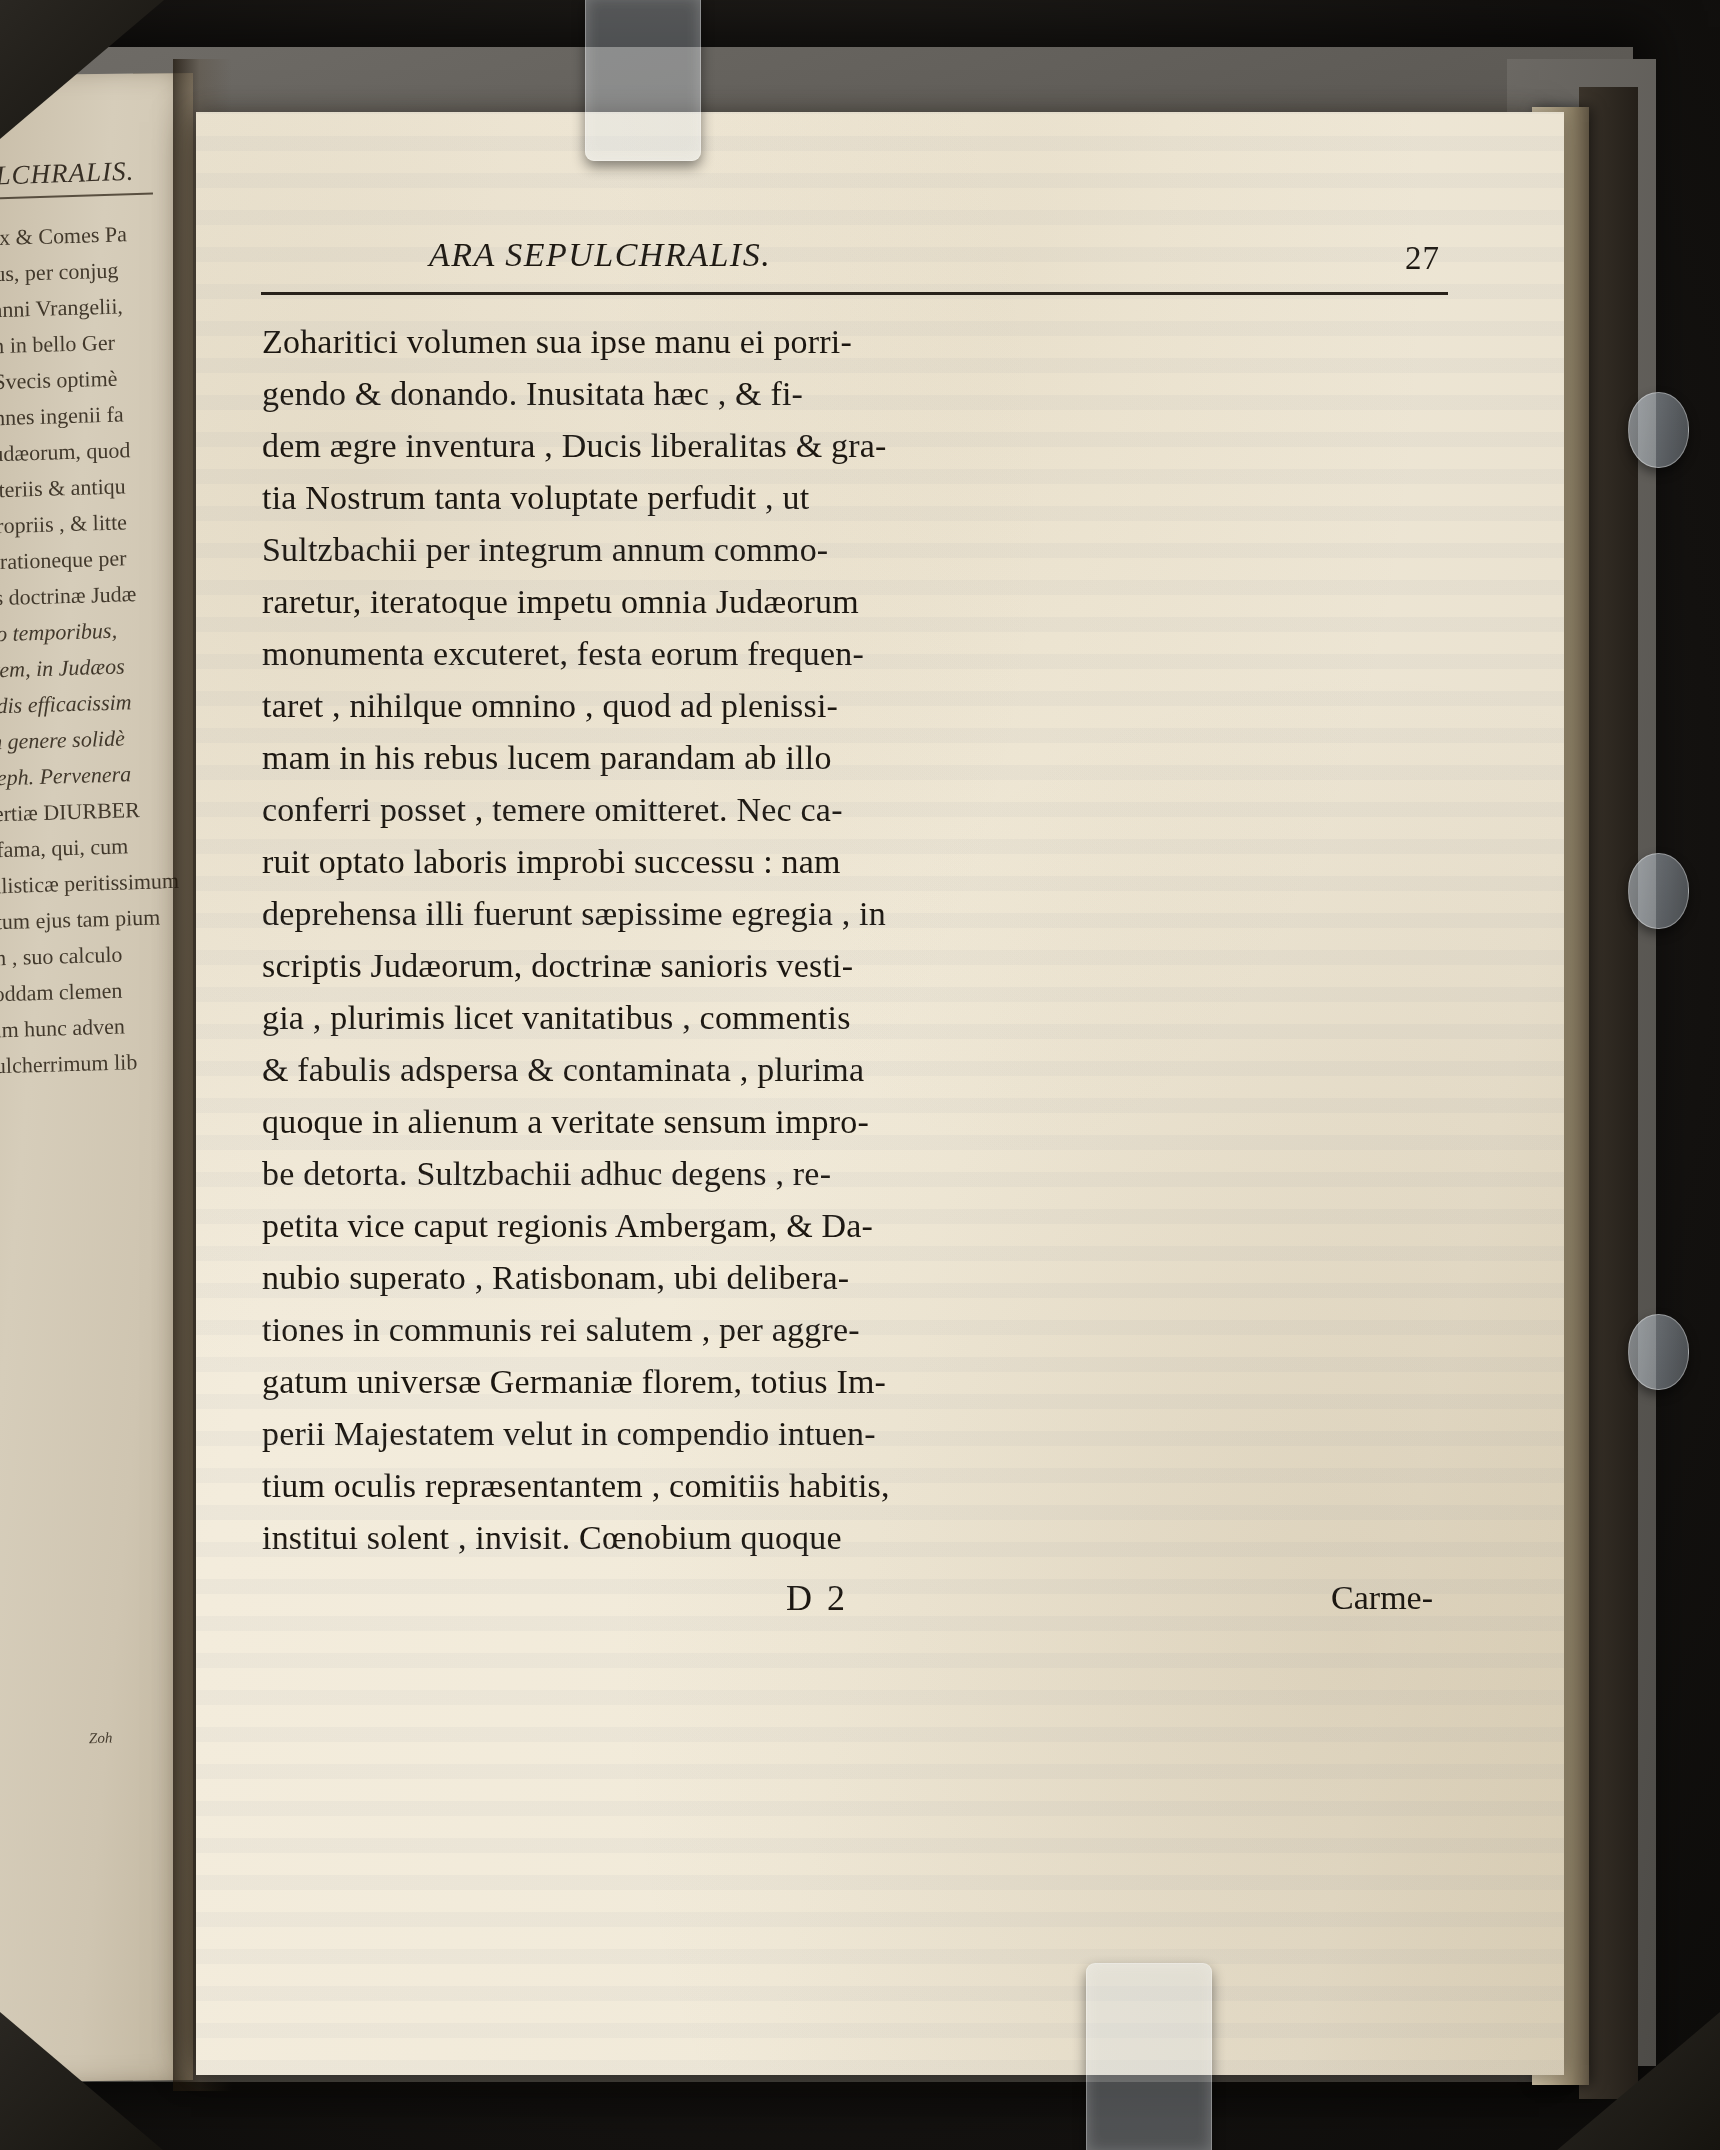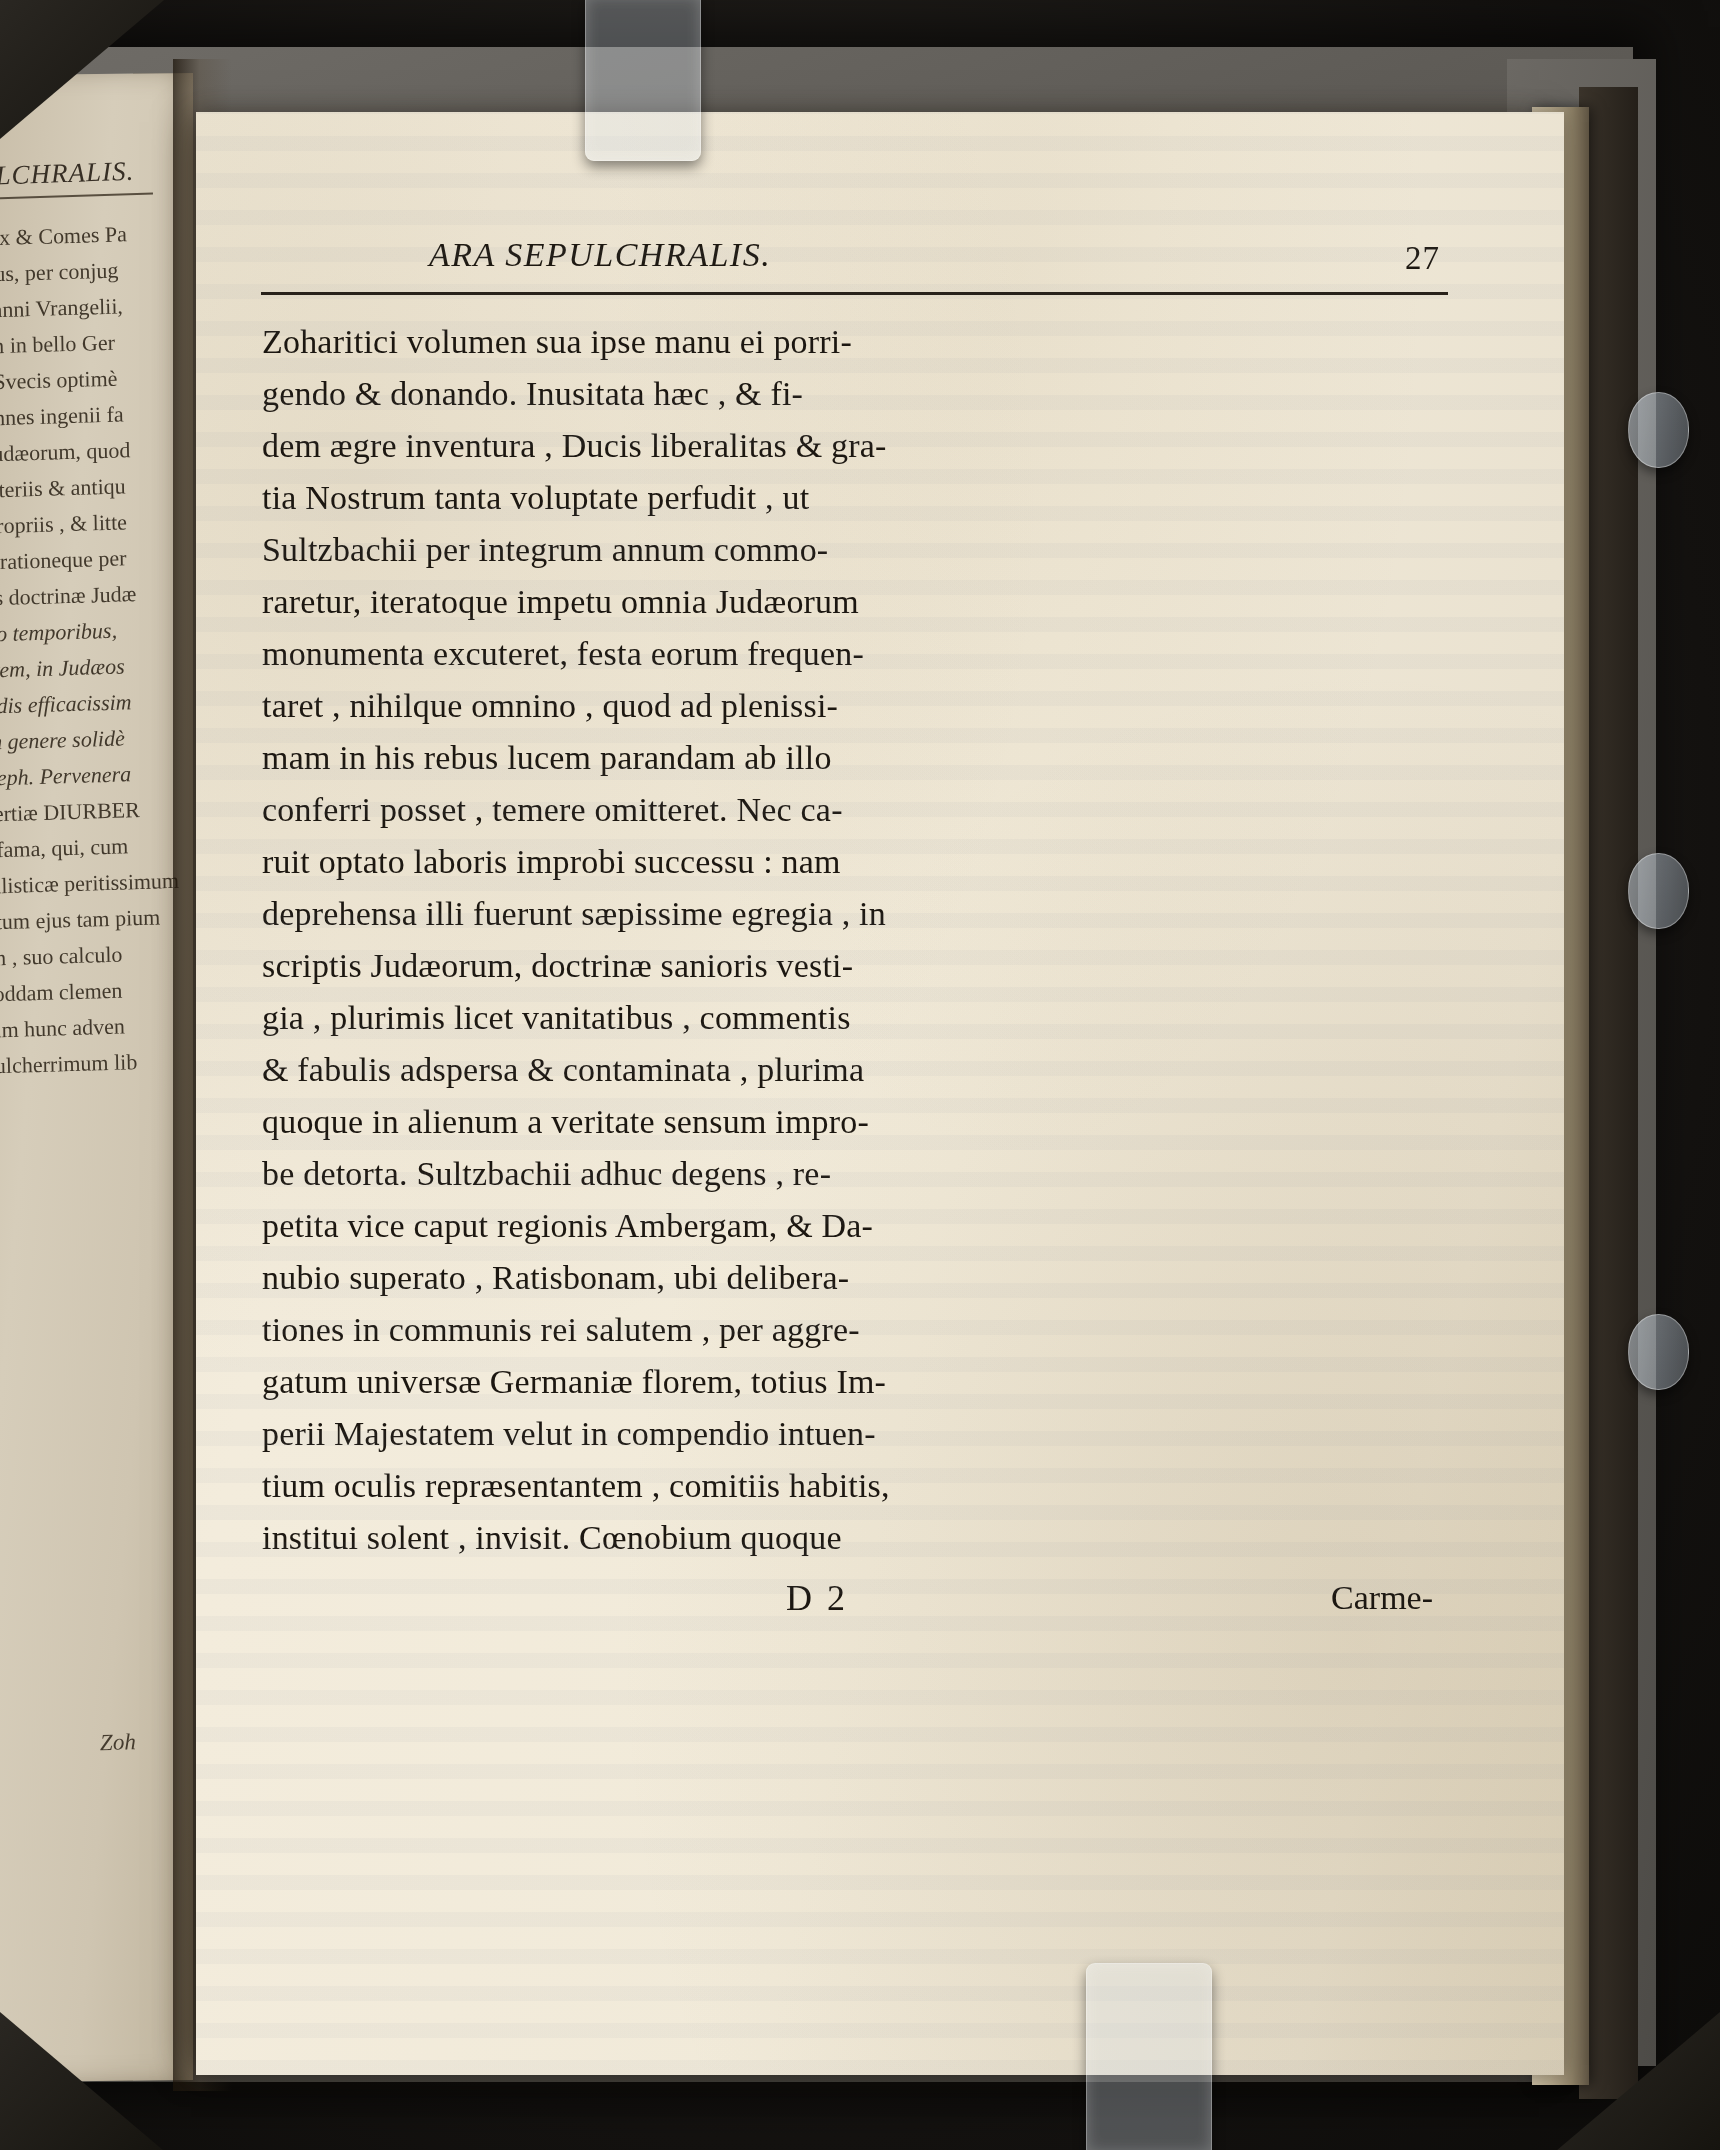--- a/index.html
+++ b/index.html
@@ -86,24 +86,24 @@
     line-height: 36px;
     color: #2e2519;
     opacity: .88;
     transform: rotate(-1.1deg);
     white-space: nowrap;
   }
   .verso-body div { overflow: visible; }
   .verso-body .it { font-style: italic; }
   .verso-cw {
     position: absolute;
-    left: 120px;
+    left: 109px;
     top: 1656px;
     font-style: italic;
-    font-size: 23px;
+    font-size: 15px;
     color: #2e2519;
     opacity: .85;
     transform: rotate(-1deg);
   }
 
   
   .gutter {
     position: absolute;
     left: 173px;
     top: 59px;

